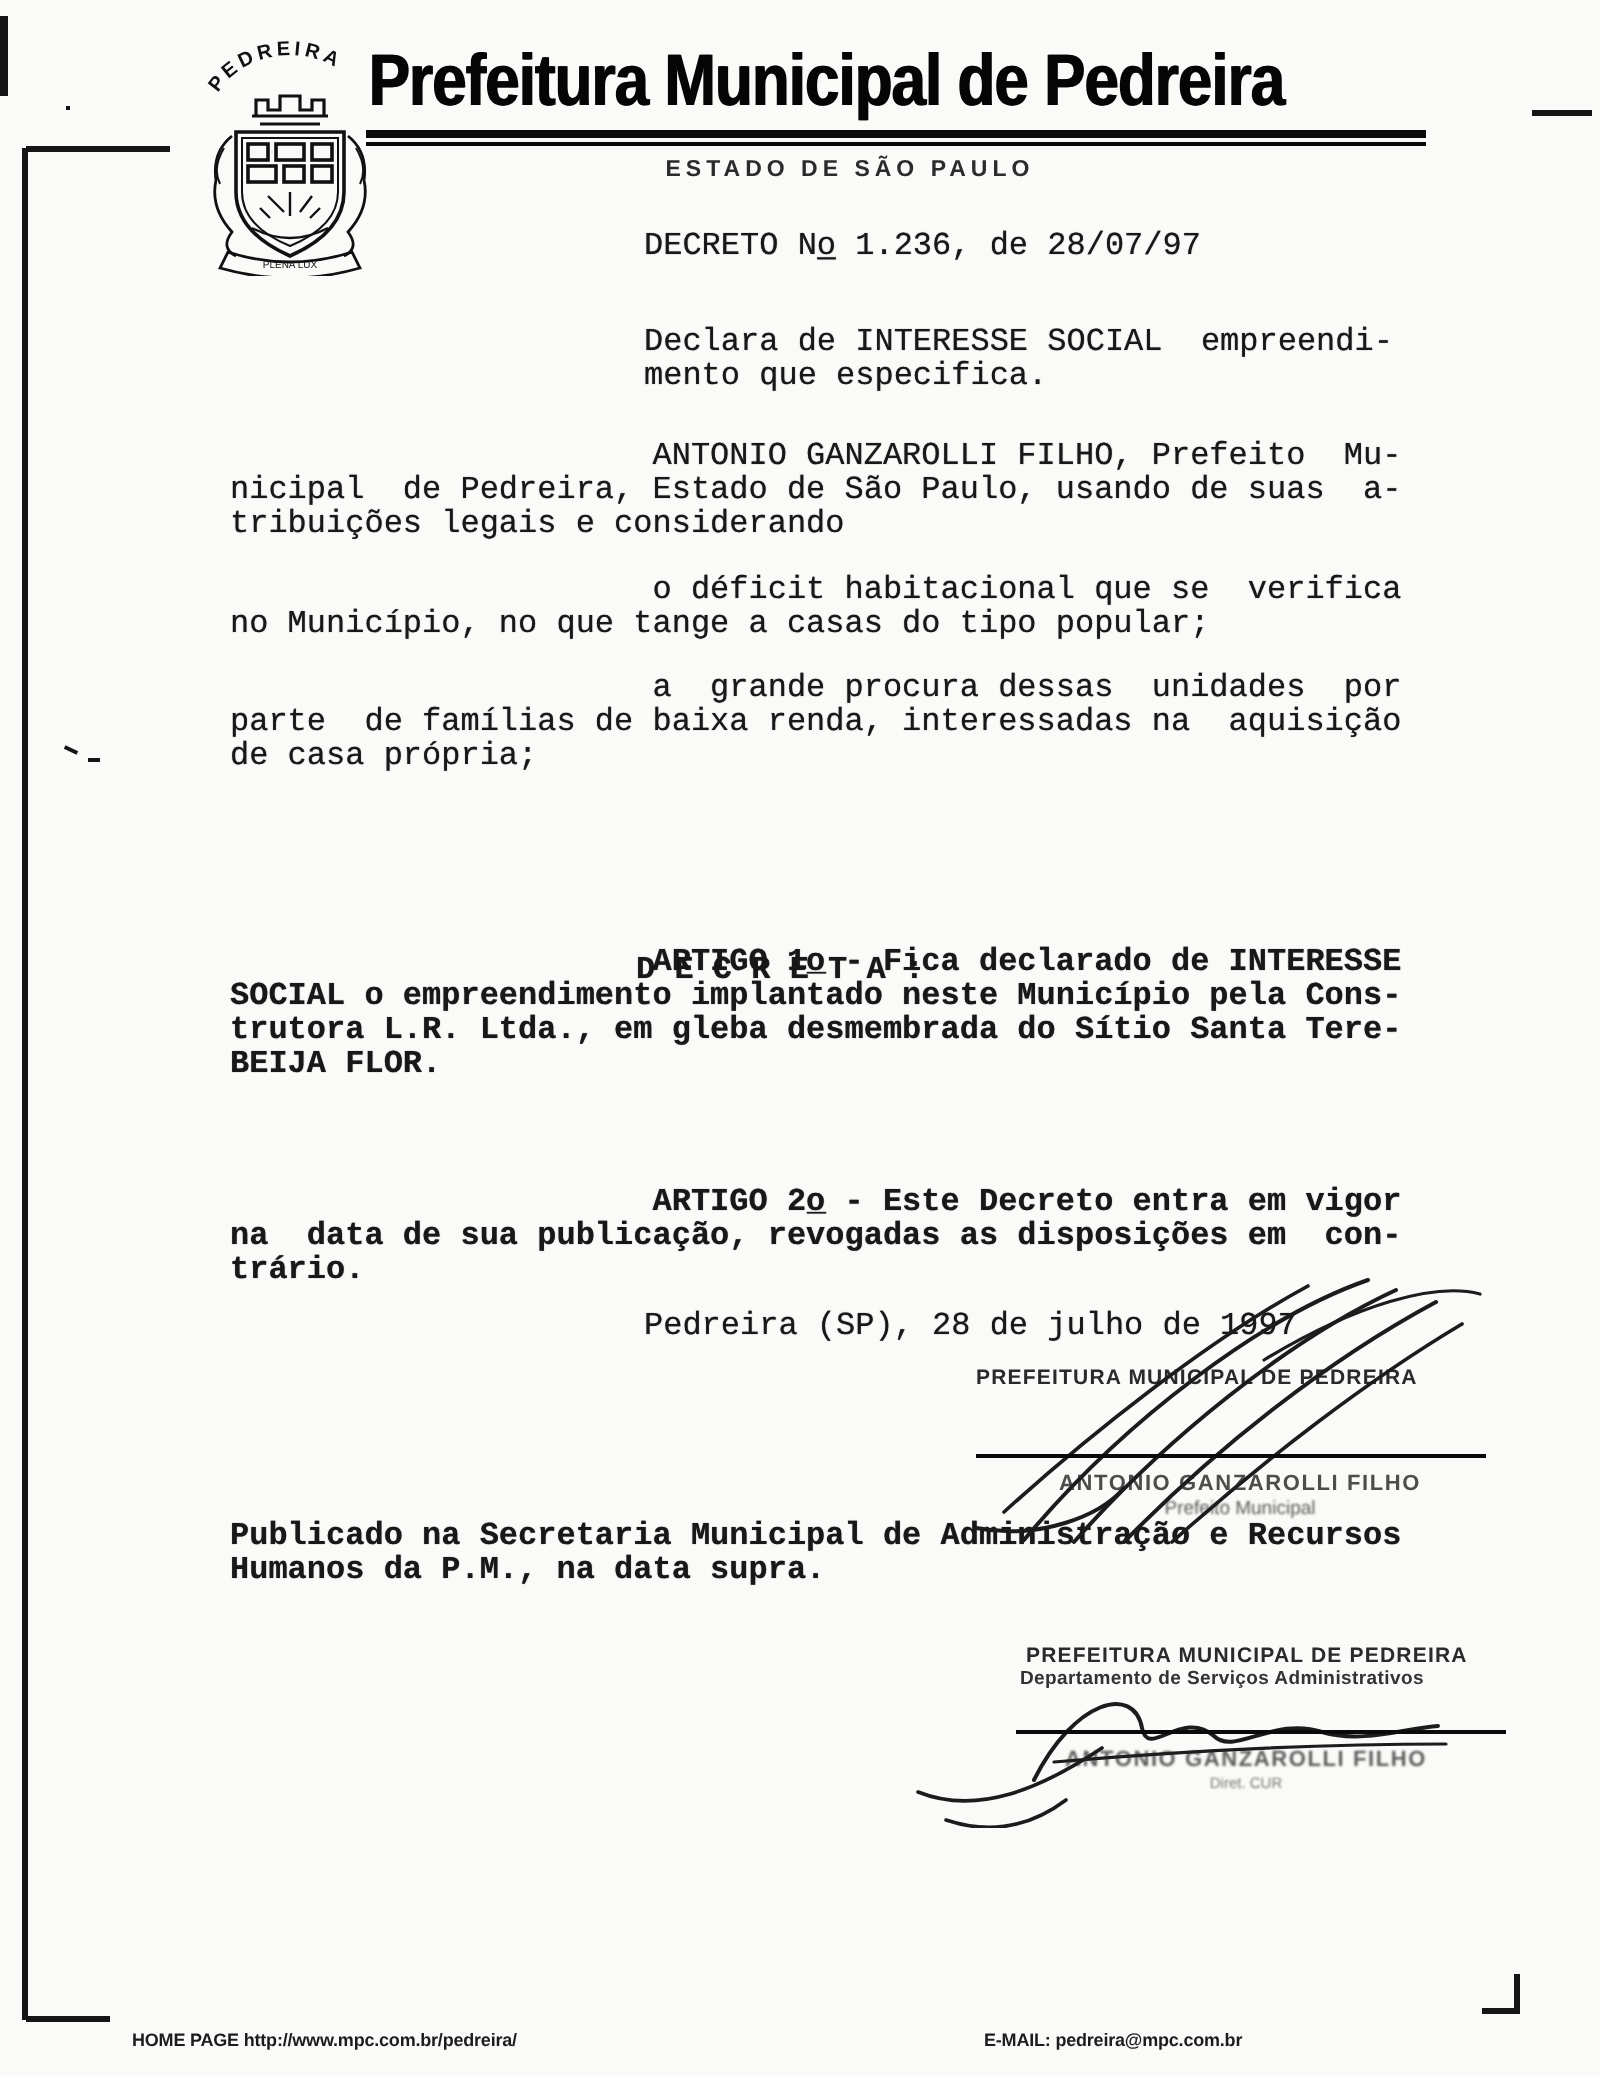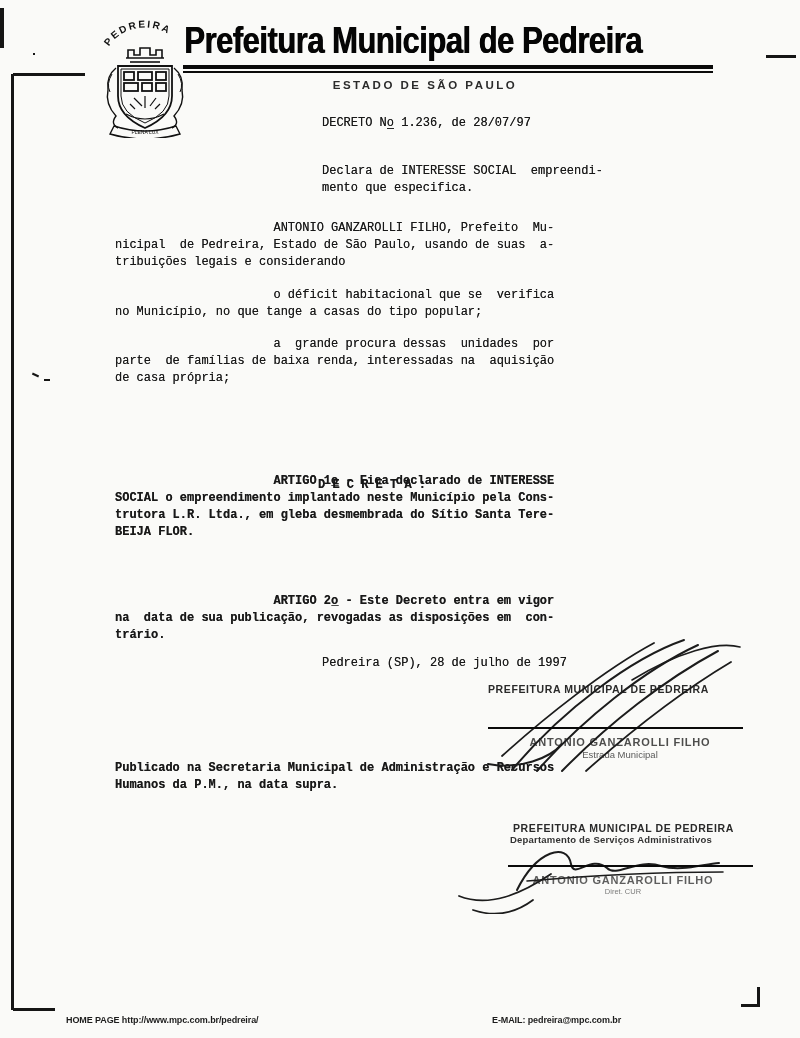--- a/index.html
+++ b/index.html
@@ -1,21 +1,21 @@
 <!DOCTYPE html>
 <html><head>
 <meta charset="utf-8">
 <style>
   html,body{margin:0;padding:0;background:#d8d8d8;}
   #doc{position:relative;width:800px;height:1038px;background:#fafaf8;overflow:hidden;
        font-family:"Liberation Sans",sans-serif;color:#141414;}
   .abs{position:absolute;}
   
   .mono{position:absolute;font-family:"Liberation Mono","DejaVu Sans Mono",monospace;
-        font-size:12px;line-height:17px;color:#181818;text-shadow:0 0 .5px rgba(10,10,10,.7);}
+        font-size:16px;line-height:17px;color:#181818;text-shadow:0 0 .5px rgba(10,10,10,.7);}
   .mono .line{white-space:pre;height:17px;}
   .bold{font-weight:700;}
   
   .title{position:absolute;left:184px;top:26px;width:540px;font-weight:700;font-size:31px;
          letter-spacing:-0.5px;color:#050505;transform:scaleY(1.18);transform-origin:left bottom;
          text-shadow:.7px 0 0 #050505;white-space:nowrap;}
   .rule{position:absolute;background:#0a0a0a;}
   .subtitle{position:absolute;left:160px;top:79px;width:530px;text-align:center;
             font-size:11.5px;letter-spacing:2.5px;color:#2b2b2b;font-weight:700;
             filter:blur(.2px);}
@@ -143,21 +143,21 @@
     <path d="M6,126 C38,132 68,120 80,106" stroke-width="2"></path>
     <path d="M30,132 C80,72 150,20 202,2" stroke-width="2"></path>
     <path d="M55,133 C100,82 162,32 216,7" stroke-width="2"></path>
     <path d="M80,133 C126,86 182,42 236,13" stroke-width="2"></path>
     <path d="M104,133 C150,92 202,52 249,24" stroke-width="1.8"></path>
     <path d="M20,118 C62,80 122,32 172,5" stroke-width="1.8"></path>
     <path d="M150,42 C196,14 236,3 258,9" stroke-width="1.6"></path>
   </svg>
   <div class="rule" style="left:488px;top:727px;width:255px;height:2px;"></div>
   <div class="stamp stamp-name" style="left:505px;top:736px;width:230px;">ANTONIO GANZAROLLI FILHO</div>
-  <div class="stamp stamp-role" style="left:505px;top:749px;width:230px;">Estrada Municipal</div>
+  <div class="stamp stamp-role" style="left:505px;top:749px;width:230px;">Prefeito Municipal</div>
 
   <div class="stamp stamp-org" style="left:513px;top:822px;">PREFEITURA MUNICIPAL DE PEDREIRA</div>
   <div class="stamp stamp-dept" style="left:510px;top:834px;">Departamento de Serviços Administrativos</div>
   <svg class="abs sig" style="left:455px;top:836px;" width="290" height="78" viewBox="0 0 290 78">
     <path d="M4,60 C34,72 66,58 96,38" stroke-width="1.8"></path>
     <path d="M18,74 C42,82 62,76 78,64" stroke-width="1.8"></path>
     <path d="M62,54 C82,14 112,6 116,28 C119,44 136,18 152,32 C162,42 182,22 206,30 C226,36 248,28 264,27" stroke-width="2"></path>
     <path d="M72,45 C130,40 200,36 268,36" stroke-width="1.6"></path>
   </svg>
   <div class="rule" style="left:508px;top:865px;width:245px;height:2px;"></div>

